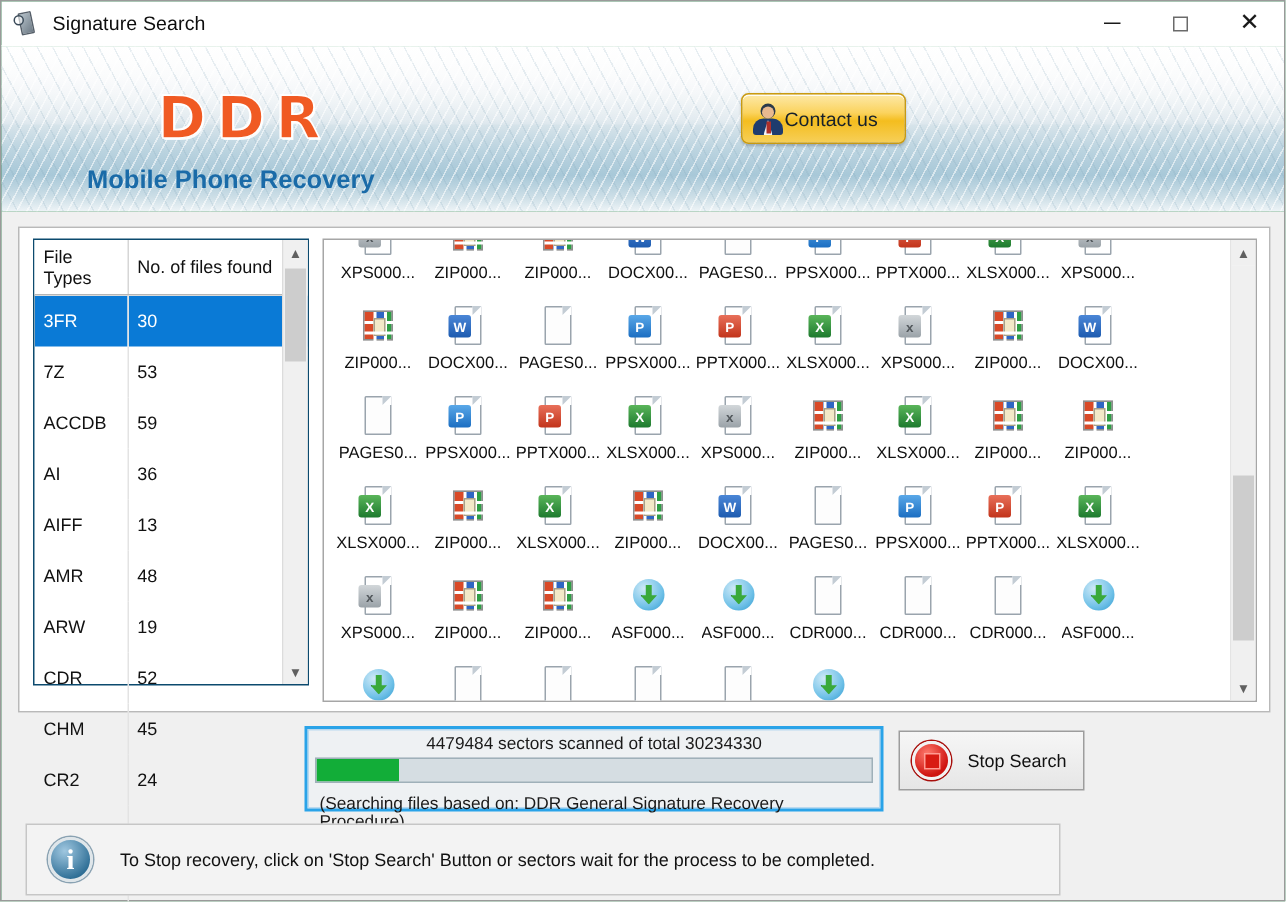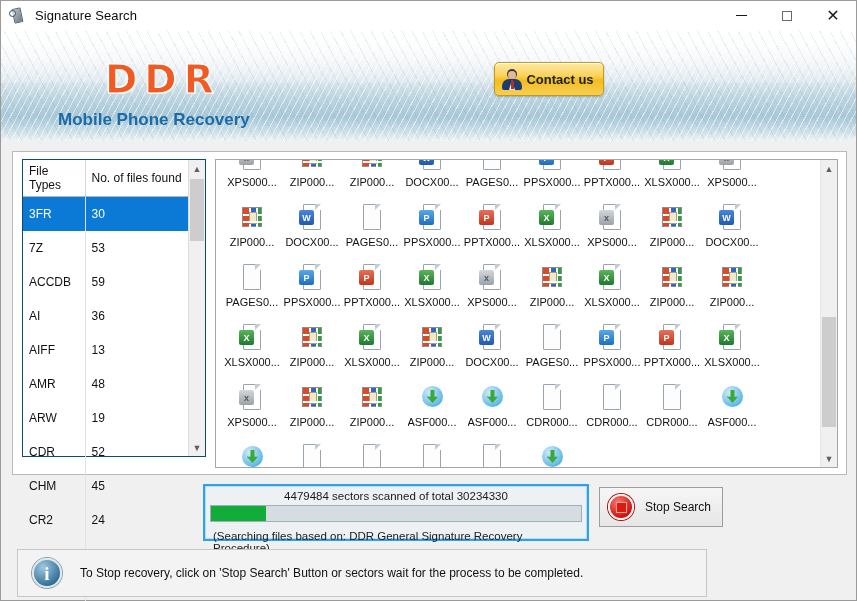--- a/index.html
+++ b/index.html
@@ -127,22 +127,22 @@
   }
   .contact-ava .shirt {
     position:absolute; left:8px; top:12px; width:6px; height:10px;
     background:#f4f6f8; clip-path: polygon(50% 0,100% 100%,0 100%);
   }
   .contact-ava .tie {
     position:absolute; left:10px; top:13px; width:3px; height:8px;
     background:#b0302a;
   }
   .contact-label {
-    flex: 1; text-align: center; font-size: 13px; color: #17212b;
-    padding-right: 6px; font-weight: 700;
+    flex: 1; font-size: 13px; color: #17212b;
+    padding-right: 6px; font-weight: 400;
   }
 
   
   .body-area {
     flex: 1;
     background: #f0f0f0;
     position: relative;
     padding: 10px 10px 0 10px;
   }
   .main-panel {

